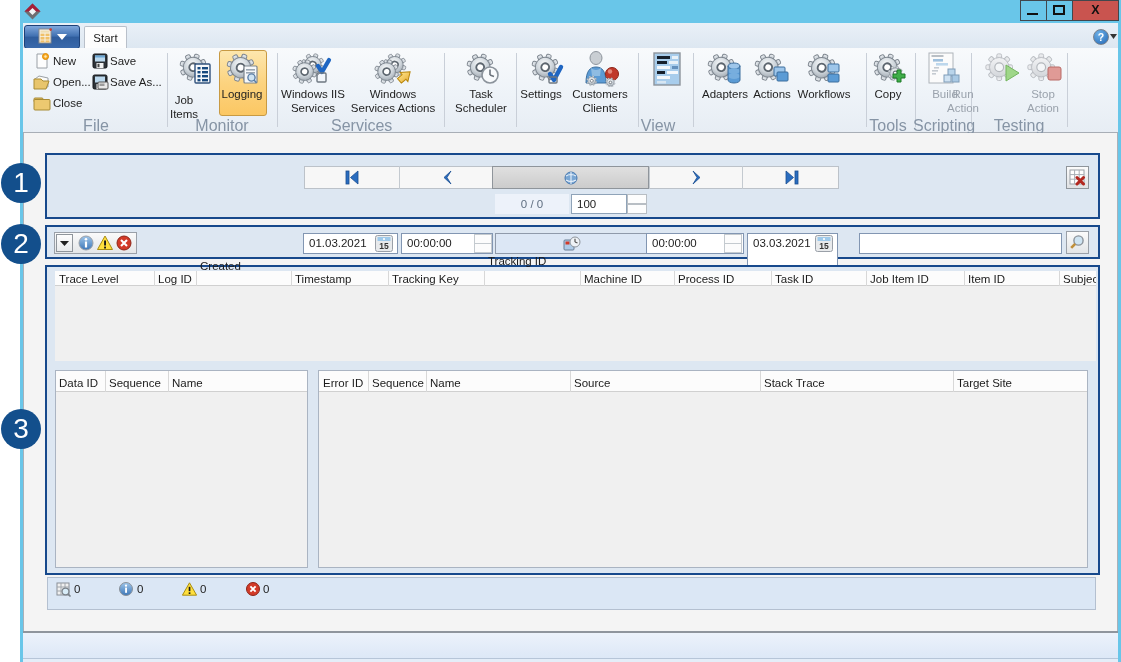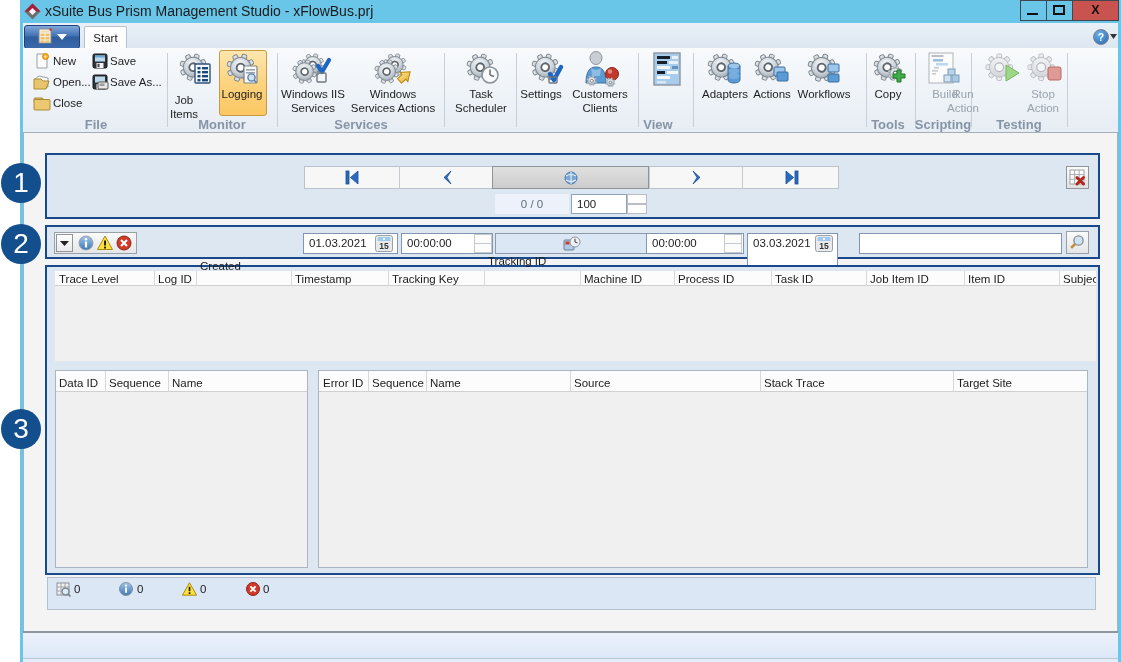--- a/index.html
+++ b/index.html
@@ -1,39 +1,38 @@
 <!DOCTYPE html>
 <html><head>
 <meta charset="utf-8">
 <style>
   html,body{margin:0;padding:0;background:#fff;width:1121px;height:662px;overflow:hidden;
     font-family:"Liberation Sans",sans-serif;}
   .abs{position:absolute;}
   #page{position:relative;width:1121px;height:662px;}
   .panel{position:absolute;border:2px solid #17498c;background:#dde7f2;}
   .seph{position:absolute;width:1px;background:#c9cfd8;}
-  .grplbl{position:absolute;font-size:13px;color:#8694a5;text-align:center;font-weight:bold;}
+  .grplbl{position:absolute;font-size:16px;color:#8694a5;text-align:center;}
   .biglbl{position:absolute;font-size:11.5px;color:#1e1e1e;text-align:center;line-height:13.5px;white-space:nowrap;}
   .smalllbl{position:absolute;font-size:11.5px;color:#1e1e1e;white-space:nowrap;}
   .dis{color:#9aa2ac;}
   .hdrtxt{position:absolute;font-size:11.5px;color:#1b1b1b;white-space:nowrap;}
   .colsep{position:absolute;width:1px;background:#d8d8d8;}
   .fld{position:absolute;background:#fff;border:1px solid #8296b2;font-size:11.5px;color:#222;}
   .circ{position:absolute;width:40px;height:40px;border-radius:50%;background:#134f8c;color:#fff;
     font-size:28px;text-align:center;line-height:40px;z-index:50;}
 </style>
 </head>
 <body>
 <div id="page">
 
   <div class="abs" style="left:20px;top:0;width:1101px;height:23px;background:#69c6e9;"></div>
   <div class="abs" style="left:20px;top:0;width:3px;height:662px;background:#69c6e9;"></div>
   <div class="abs" style="left:1118px;top:0;width:3px;height:662px;background:#69c6e9;"></div>
 
-  <div class="abs" style="left:45px;top:3px;font-size:14px;color:#1a1a1a;">xSuite Bus Prism Management Studio - xFlowBus.prj</div>
   <svg class="abs" style="left:24px;top:3px;" width="17" height="17" viewBox="0 0 17 17">
     <polygon points="8.5,0.5 16.5,8.5 8.5,16.5 0.5,8.5" fill="#6e6e72"></polygon>
     <polygon points="8.5,0.5 16.5,8.5 0.5,8.5" fill="#a41f3a"></polygon>
     <polygon points="8.5,4.9 12.1,8.5 8.5,12.1 4.9,8.5" fill="#f3f4f6"></polygon>
   </svg>
 
   <div class="abs" style="left:1020px;top:0;width:25px;height:19px;border:1px solid #41474d;"></div>
   <div class="abs" style="left:1027px;top:13px;width:11px;height:2px;background:#111;"></div>
   <div class="abs" style="left:1046px;top:0;width:25px;height:19px;border:1px solid #41474d;"></div>
   <div class="abs" style="left:1053px;top:5px;width:8px;height:6px;border:2px solid #111;"></div>

